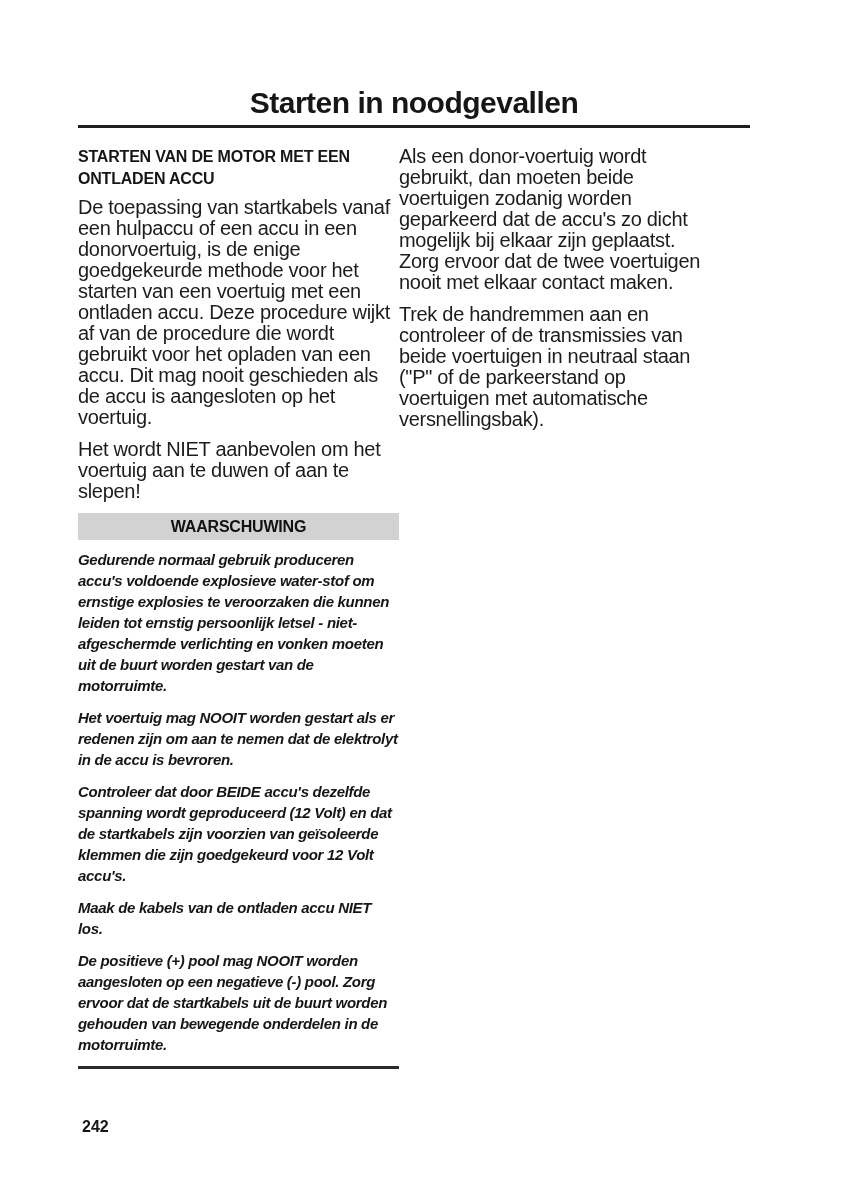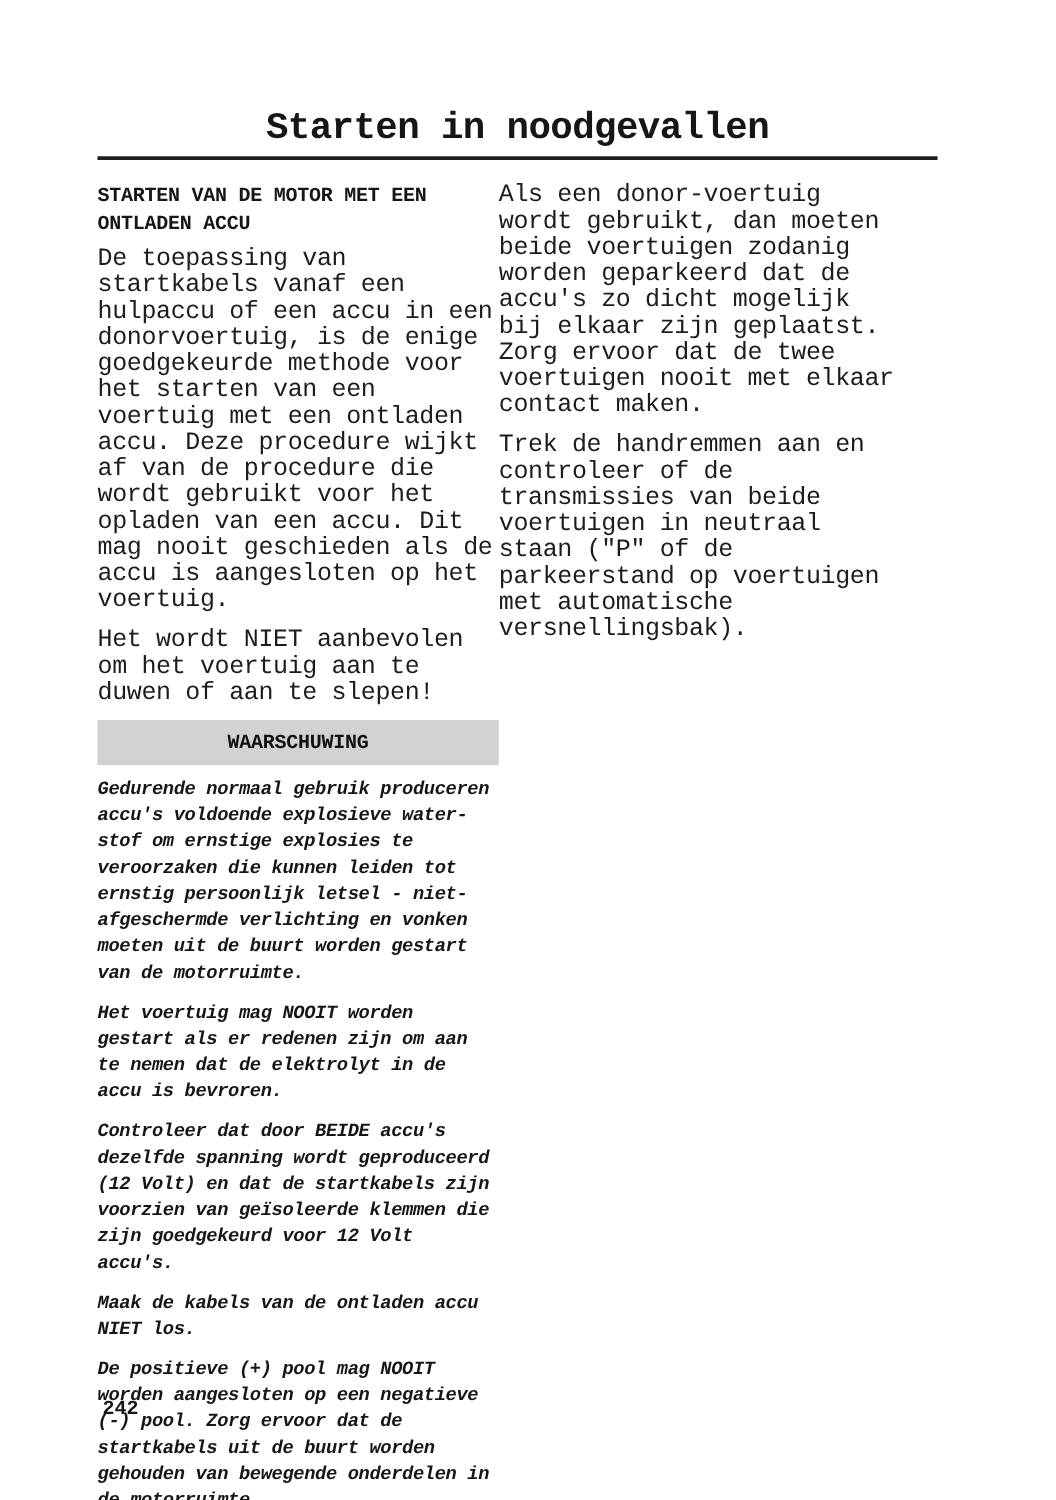--- a/index.html
+++ b/index.html
@@ -3,21 +3,21 @@
 <meta charset="utf-8">
 <style>
   * { margin: 0; padding: 0; box-sizing: border-box; }
   html, body {
     width: 845px; height: 1200px;
     background: #ffffff;
   }
   .page {
     position: relative;
     width: 845px; height: 1200px;
-    font-family: Liberation Mono, monospace;
+    font-family: Liberation Sans, sans-serif;
     color: #1c1c1c;
     overflow: hidden;
     border-radius: 12px;
   }
   .header {
     margin: 86px 0 0 78px;
     width: 672px;
     text-align: center;
   }
   .page-title {
@@ -45,21 +45,21 @@
     color: #161616;
     margin-bottom: 7px;
   }
   .body-par {
     font-size: 20px;
     line-height: 21px;
     letter-spacing: -0.3px;
     margin-bottom: 11px;
   }
   .warning-banner {
-    height: 36px;
+    height: 27px;
     background: #d2d2d2;
     display: flex;
     align-items: center;
     justify-content: center;
     margin-top: 3px;
     margin-bottom: 9px;
   }
   .warning-title {
     font-size: 16px;
     font-weight: bold;

